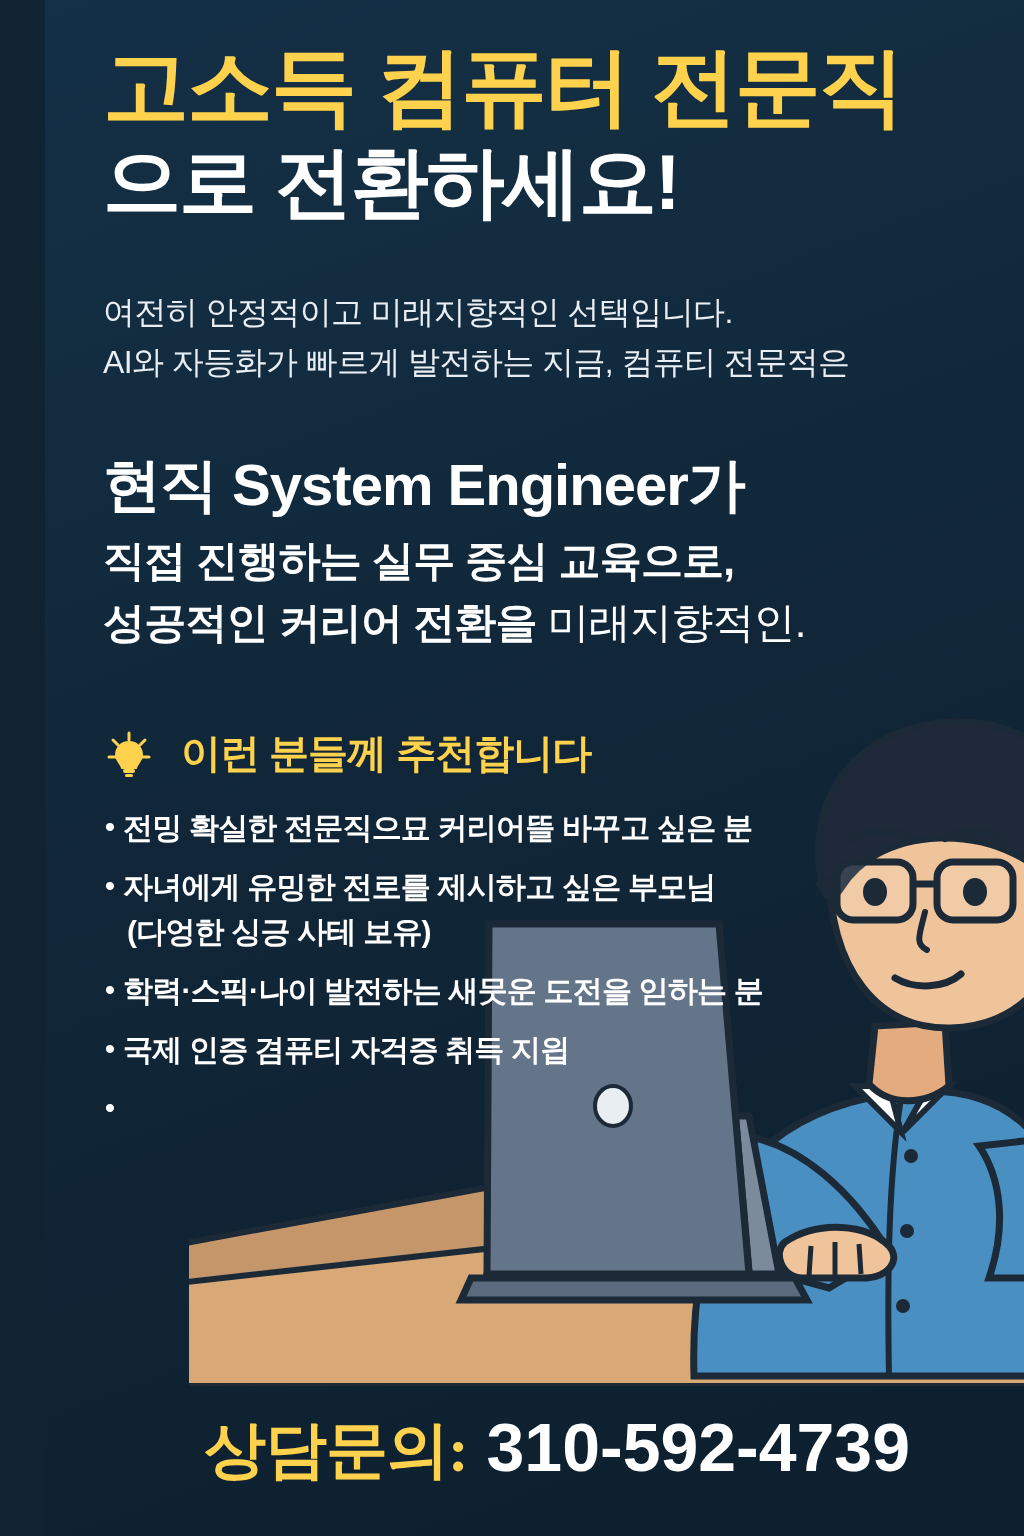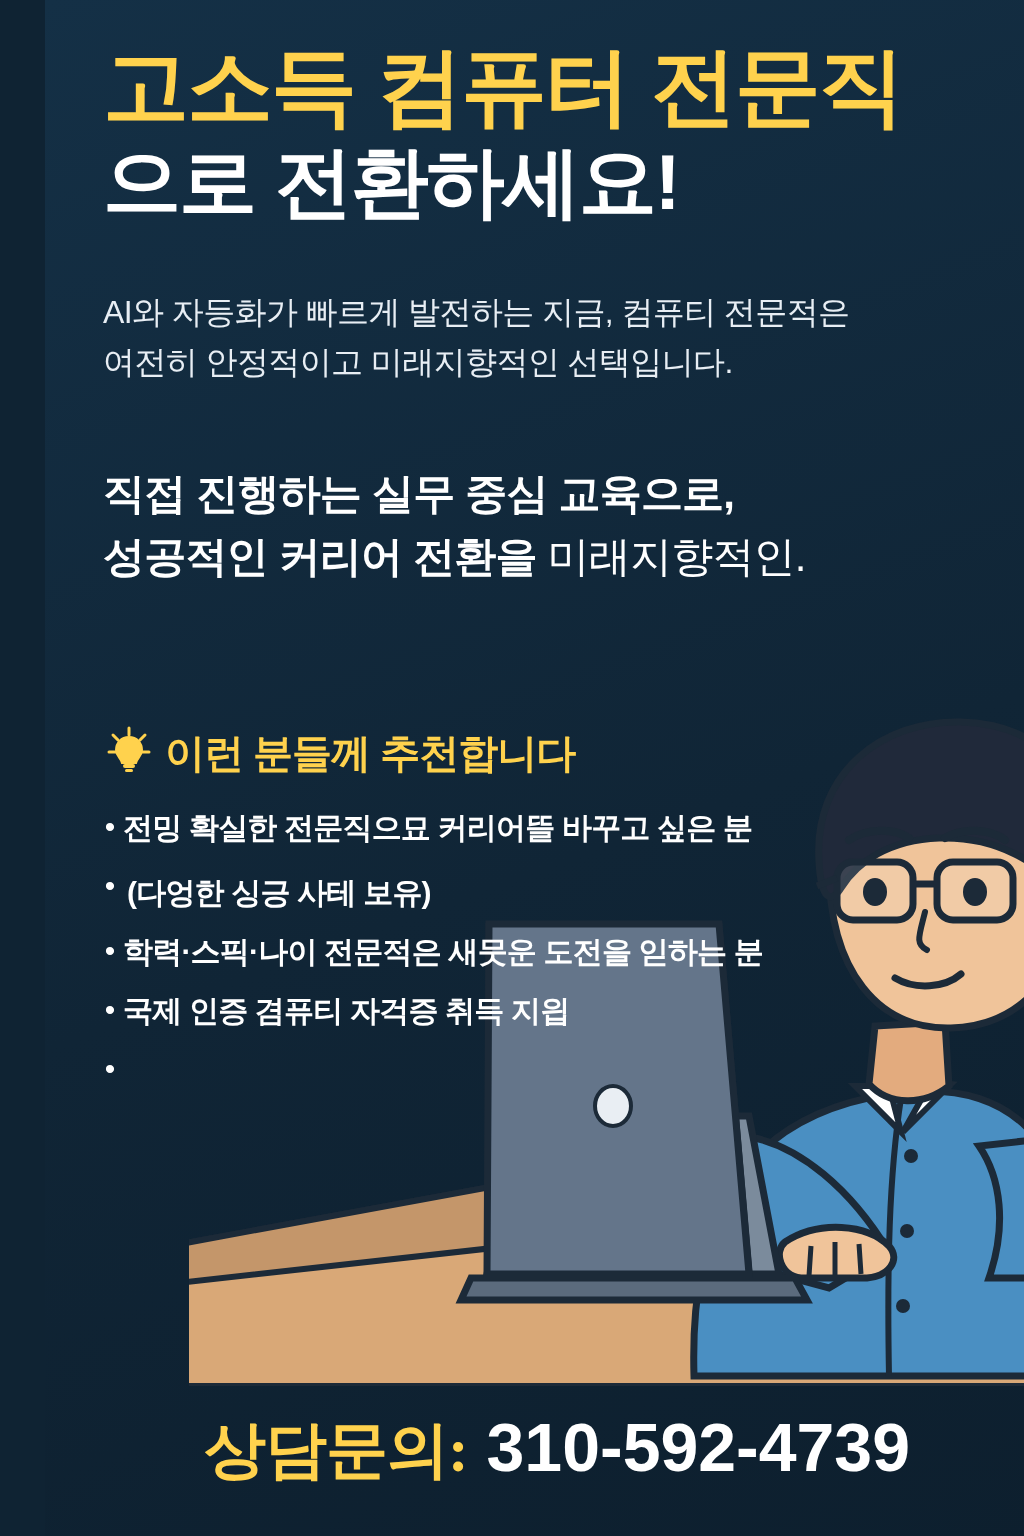--- a/index.html
+++ b/index.html
@@ -94,22 +94,22 @@
     white-space: nowrap;
   }
   .mid-line3 b { font-weight: bold; }
 
   
   .rec-head {
     position: absolute;
     left: 62px;
     top: 726px;
     display: flex;
-    align-items: flex-start;
-    gap: 14px;
+    align-items: center;
+    gap: 30px;
   }
   .bulb-icon {
     width: 44px;
     height: 46px;
     position: relative;
     flex: none;
   }
   .rec-head-title {
     font-size: 40px;
     font-weight: bold;
@@ -243,25 +243,26 @@
 
     <path d="M862 452 C906 500 906 560 874 592 L800 592 C818 540 812 492 790 460 Z" fill="#4a8fc2" stroke="#1c2a38" stroke-width="7"></path>
   </svg>
 
   <div class="headline">
     <div class="headline-line1">고소득 컴퓨터 전문직</div>
     <div class="headline-line2">으로 전환하세요!</div>
   </div>
 
   <div class="subcopy">
+    <div>여전히 안정적이고 미래지향적인 선택입니다.</div>
     <div>AI와 자등화가 빠르게 발전하는 지금, 컴퓨티 전문적은</div>
-    <div>여전히 안정적이고 미래지향적인 선택입니다.</div>
   </div>
 
   <div class="midblock">
+    <div class="mid-line1">현직 System Engineer가</div>
     <div class="mid-line2">직접 진행하는 실무 중심 교육으로,</div>
     <div class="mid-line3">
       <b>성공적인 커리어 전환을</b><span> 미래지향적인.</span>
     </div>
   </div>
 
   <div class="rec-head">
     <span class="bulb-icon">
       <svg viewBox="0 0 44 46" width="44" height="46" xmlns="http://www.w3.org/2000/svg">
         <g stroke="#ffd24d" stroke-width="3" fill="none" stroke-linecap="round">
@@ -282,27 +283,28 @@
   <div class="bullets">
     <div class="bullet">
       <span class="bullet-dot">•</span>
       <span class="bullet-text">
         <span>전밍 확실한 전문직으묘 커리어뜰 바꾸고 싶은 분</span>
       </span>
     </div>
     <div class="bullet">
       <span class="bullet-dot">•</span>
       <span class="bullet-text">
+        <span>자녀에게 유밍한 전로를 제시하고 싶은 부모님</span>
         <span class="sub">(다엉한 싱긍 사테 보유)</span>
       </span>
     </div>
     <div class="bullet">
       <span class="bullet-dot">•</span>
       <span class="bullet-text">
-        <span>학력·스픽·나이 전문적은 새뭇운 도전을 읻하는 분</span>
+        <span>학력·스픽·나이 발전하는 새뭇운 도전을 읻하는 분</span>
       </span>
     </div>
     <div class="bullet">
       <span class="bullet-dot">•</span>
       <span class="bullet-text">
         <span>국제 인증 겸퓨티 자걱증 취득 지읩</span>
       </span>
     </div>
     <div class="bullet">
       <span class="bullet-dot">•</span>

